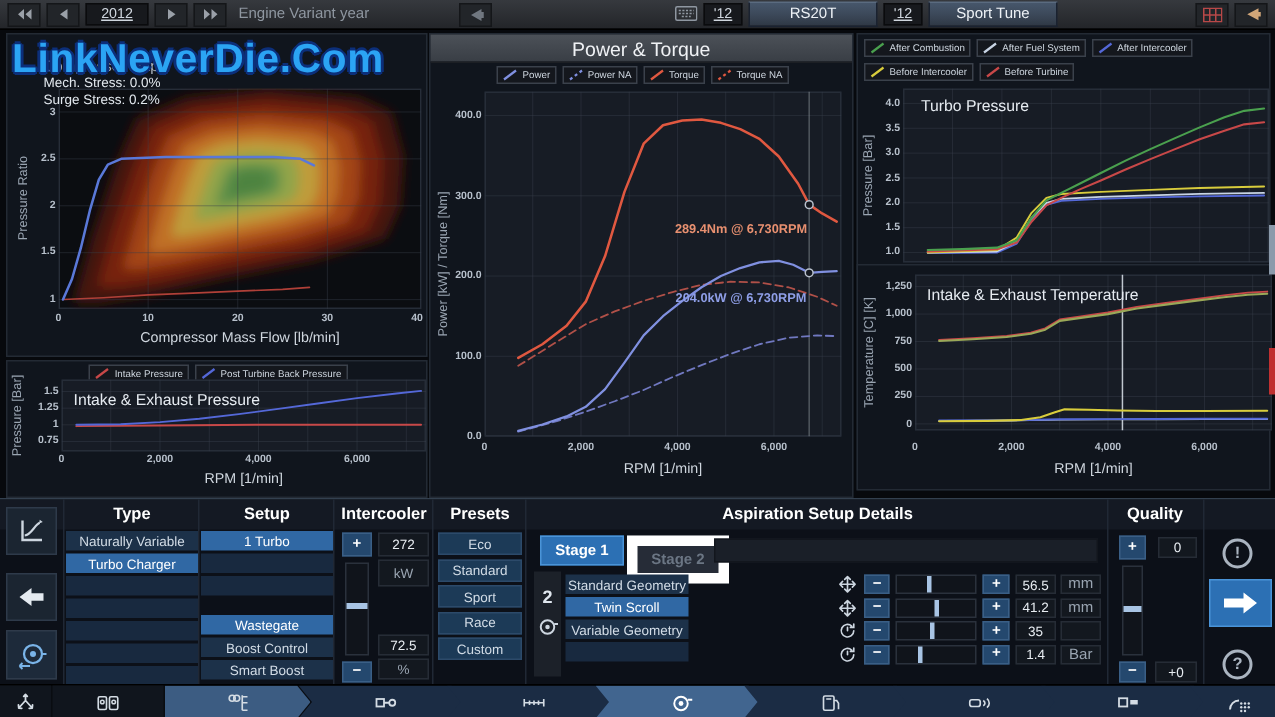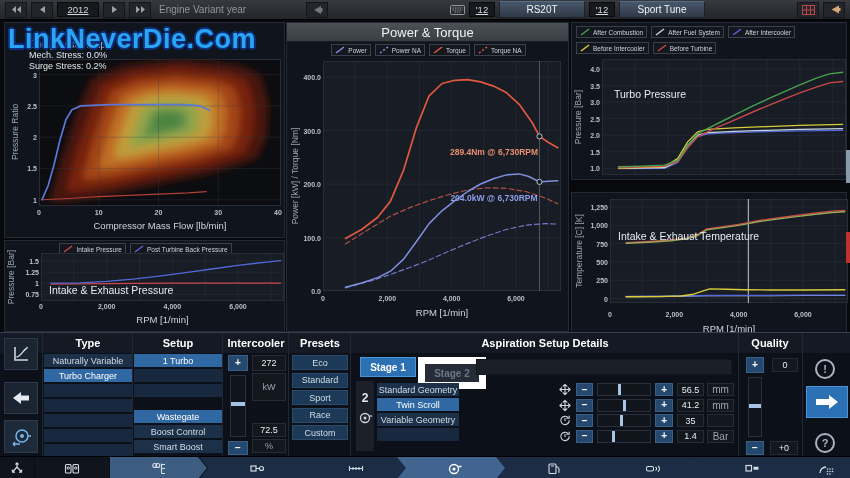--- a/index.html
+++ b/index.html
@@ -18,21 +18,21 @@
   #tb-label{font-size:10px;color:#8f97a1;margin-left:4px;}
   
   .panel{position:absolute;background:#10151d;border:1px solid #232a34;box-sizing:border-box;}
   .plotbg{position:absolute;background:#171c25;border:1px solid #262d38;box-sizing:border-box;}
   svg.chart{position:absolute;}
   .ytick{position:absolute;right:0;transform:translateY(-50%);font-size:7px;font-weight:bold;color:#b8c1cc;white-space:nowrap;}
   .xtick{position:absolute;transform:translateX(-50%);font-size:7px;font-weight:bold;color:#b8c1cc;white-space:nowrap;}
   .tickcol{position:absolute;}
   .ylabel{position:absolute;transform:rotate(-90deg);font-size:8.5px;color:#9aa5b2;text-align:center;white-space:nowrap;}
   .xlabel{position:absolute;text-align:center;font-size:9.5px;color:#cfd6de;}
-  .ctitle{position:absolute;font-size:10.5px;color:#e6ebf1;margin-top:23px;}
+  .ctitle{position:absolute;font-size:10.5px;color:#e6ebf1;}
   .chips{position:absolute;display:flex;gap:4px;align-items:center;flex-wrap:wrap;}
   .chips.center{justify-content:center;}
   .chip{display:flex;align-items:center;gap:3px;background:#14171d;border:1px solid #3a414b;
     padding:1px 3px;font-size:6.5px;color:#cdd5de;white-space:nowrap;}
   .titlebar{position:absolute;left:0;top:0;right:0;height:18px;background:linear-gradient(#4c5158,#393e45);
     border-bottom:1px solid #1c1f24;display:flex;align-items:center;justify-content:center;
     font-size:13px;color:#f0f2f5;}
   .ann{position:absolute;font-size:8.5px;font-weight:bold;text-align:center;}
   #watermark{position:absolute;left:8px;top:24px;font-size:27px;font-weight:bold;color:#2ba4f4;
     letter-spacing:.5px;text-shadow:-2px 0 #0c2f7a,2px 0 #0c2f7a,0 -2px #0c2f7a,0 2px #0c2f7a,
@@ -361,21 +361,21 @@
         <span class="ytick" style="top: 22.8571%;">3.5</span>
         <span class="ytick" style="top: 37.1429%;">3.0</span>
         <span class="ytick" style="top: 51.4286%;">2.5</span>
         <span class="ytick" style="top: 65.7143%;">2.0</span>
         <span class="ytick" style="top: 80%;">1.5</span>
         <span class="ytick" style="top: 94.2857%;">1.0</span>
       </div>
     <div class="ylabel" style="left:-44px;top:89px;width:100px">Pressure [Bar]</div>
   </section>
 
-  <section class="panel" style="left:571px;top:192px;width:276px;height:151px">
+  <section class="panel" style="left:571px;top:176px;width:276px;height:151px">
     <div class="plotbg" style="left:38px;top:6px;width:238px;height:104px"></div>
     <svg class="chart" style="left:38px;top:6px" width="238" height="104">
         <line x1="32.16216216216216" x2="32.16216216216216" y1="0" y2="104" stroke="#39404c" stroke-width="0.6" opacity="0.5"></line>
         <line x1="64.32432432432432" x2="64.32432432432432" y1="0" y2="104" stroke="#39404c" stroke-width="0.6" opacity="0.5"></line>
         <line x1="96.4864864864865" x2="96.4864864864865" y1="0" y2="104" stroke="#39404c" stroke-width="0.6" opacity="0.5"></line>
         <line x1="128.64864864864865" x2="128.64864864864865" y1="0" y2="104" stroke="#39404c" stroke-width="0.6" opacity="0.5"></line>
         <line x1="160.8108108108108" x2="160.8108108108108" y1="0" y2="104" stroke="#39404c" stroke-width="0.6" opacity="0.5"></line>
         <line x1="192.972972972973" x2="192.972972972973" y1="0" y2="104" stroke="#39404c" stroke-width="0.6" opacity="0.5"></line>
         <line x1="225.13513513513513" x2="225.13513513513513" y1="0" y2="104" stroke="#39404c" stroke-width="0.6" opacity="0.5"></line>
         <line x1="0" x2="238" y1="8.056338028169009" y2="8.056338028169009" stroke="#39404c" stroke-width="0.6" opacity="0.5"></line>
@@ -468,21 +468,21 @@
         <div class="lrow">Smart Boost</div>
       </div>
 
     <div class="colhead" style="left:224px;width:64px">Intercooler</div>
     <button class="sbtn" style="position:absolute;left:228px;top:22px;width:20px;height:16px">+</button>
     <div class="vtrack" style="left:230px;top:42px;width:16px;height:62px">
       <span class="vhandle" style="top: 43%;"></span>
     </div>
     <button class="sbtn" style="position:absolute;left:228px;top:108px;width:20px;height:14px">−</button>
     <span class="vbox" style="position:absolute;left:252px;top:22px;width:34px;height:16px">272</span>
-    <span class="vbox ubox" style="position:absolute;left:252px;top:40px;width:34px;height:28px">kW</span>
+    <span class="vbox ubox" style="position:absolute;left:252px;top:40px;width:34px;height:18px">kW</span>
     <span class="vbox" style="position:absolute;left:252px;top:90px;width:34px;height:14px">72.5</span>
     <span class="vbox ubox" style="position:absolute;left:252px;top:106px;width:34px;height:14px">%</span>
 
     <div class="colhead" style="left:290px;width:60px">Presets</div>
     <div id="presets-list" style="position:absolute;left:292px;top:22px;width:56px">
         <div class="lrow">Eco</div>
         <div class="lrow">Standard</div>
         <div class="lrow">Sport</div>
         <div class="lrow">Race</div>
         <div class="lrow">Custom</div>

